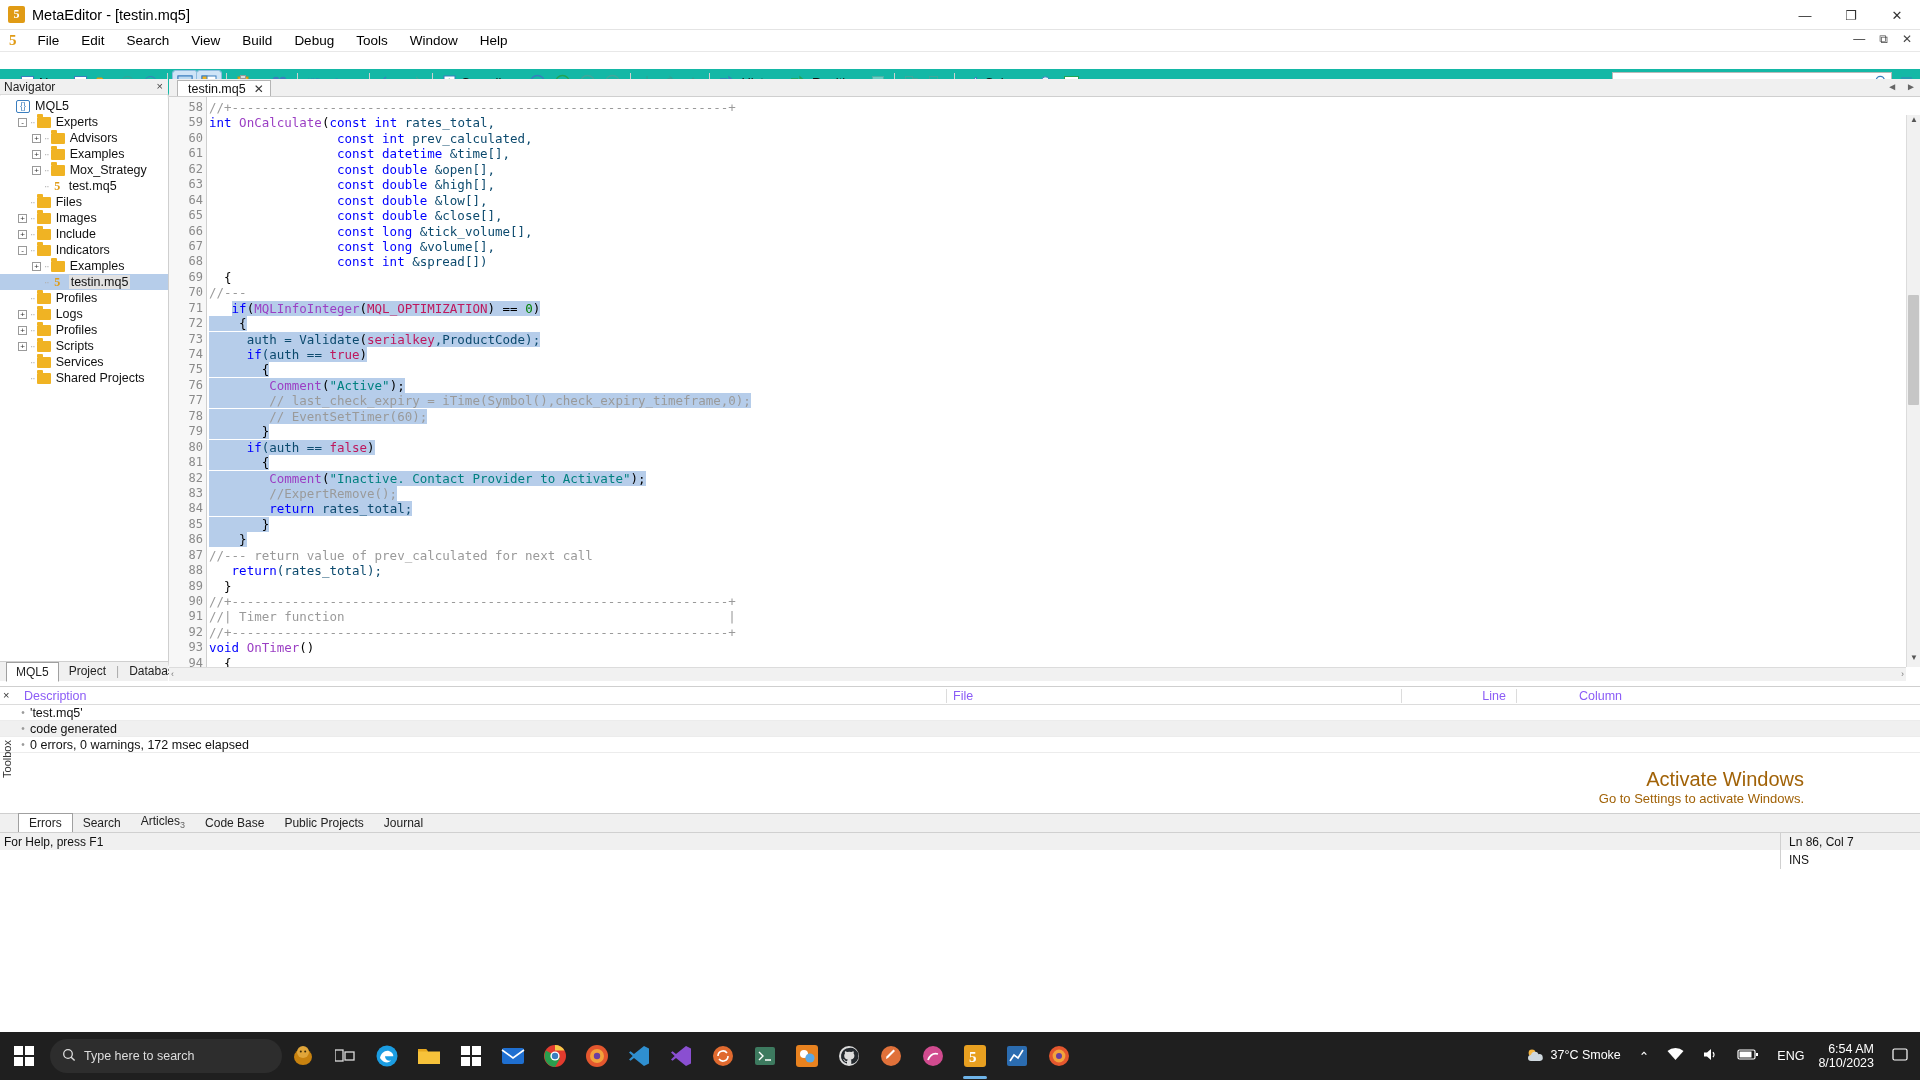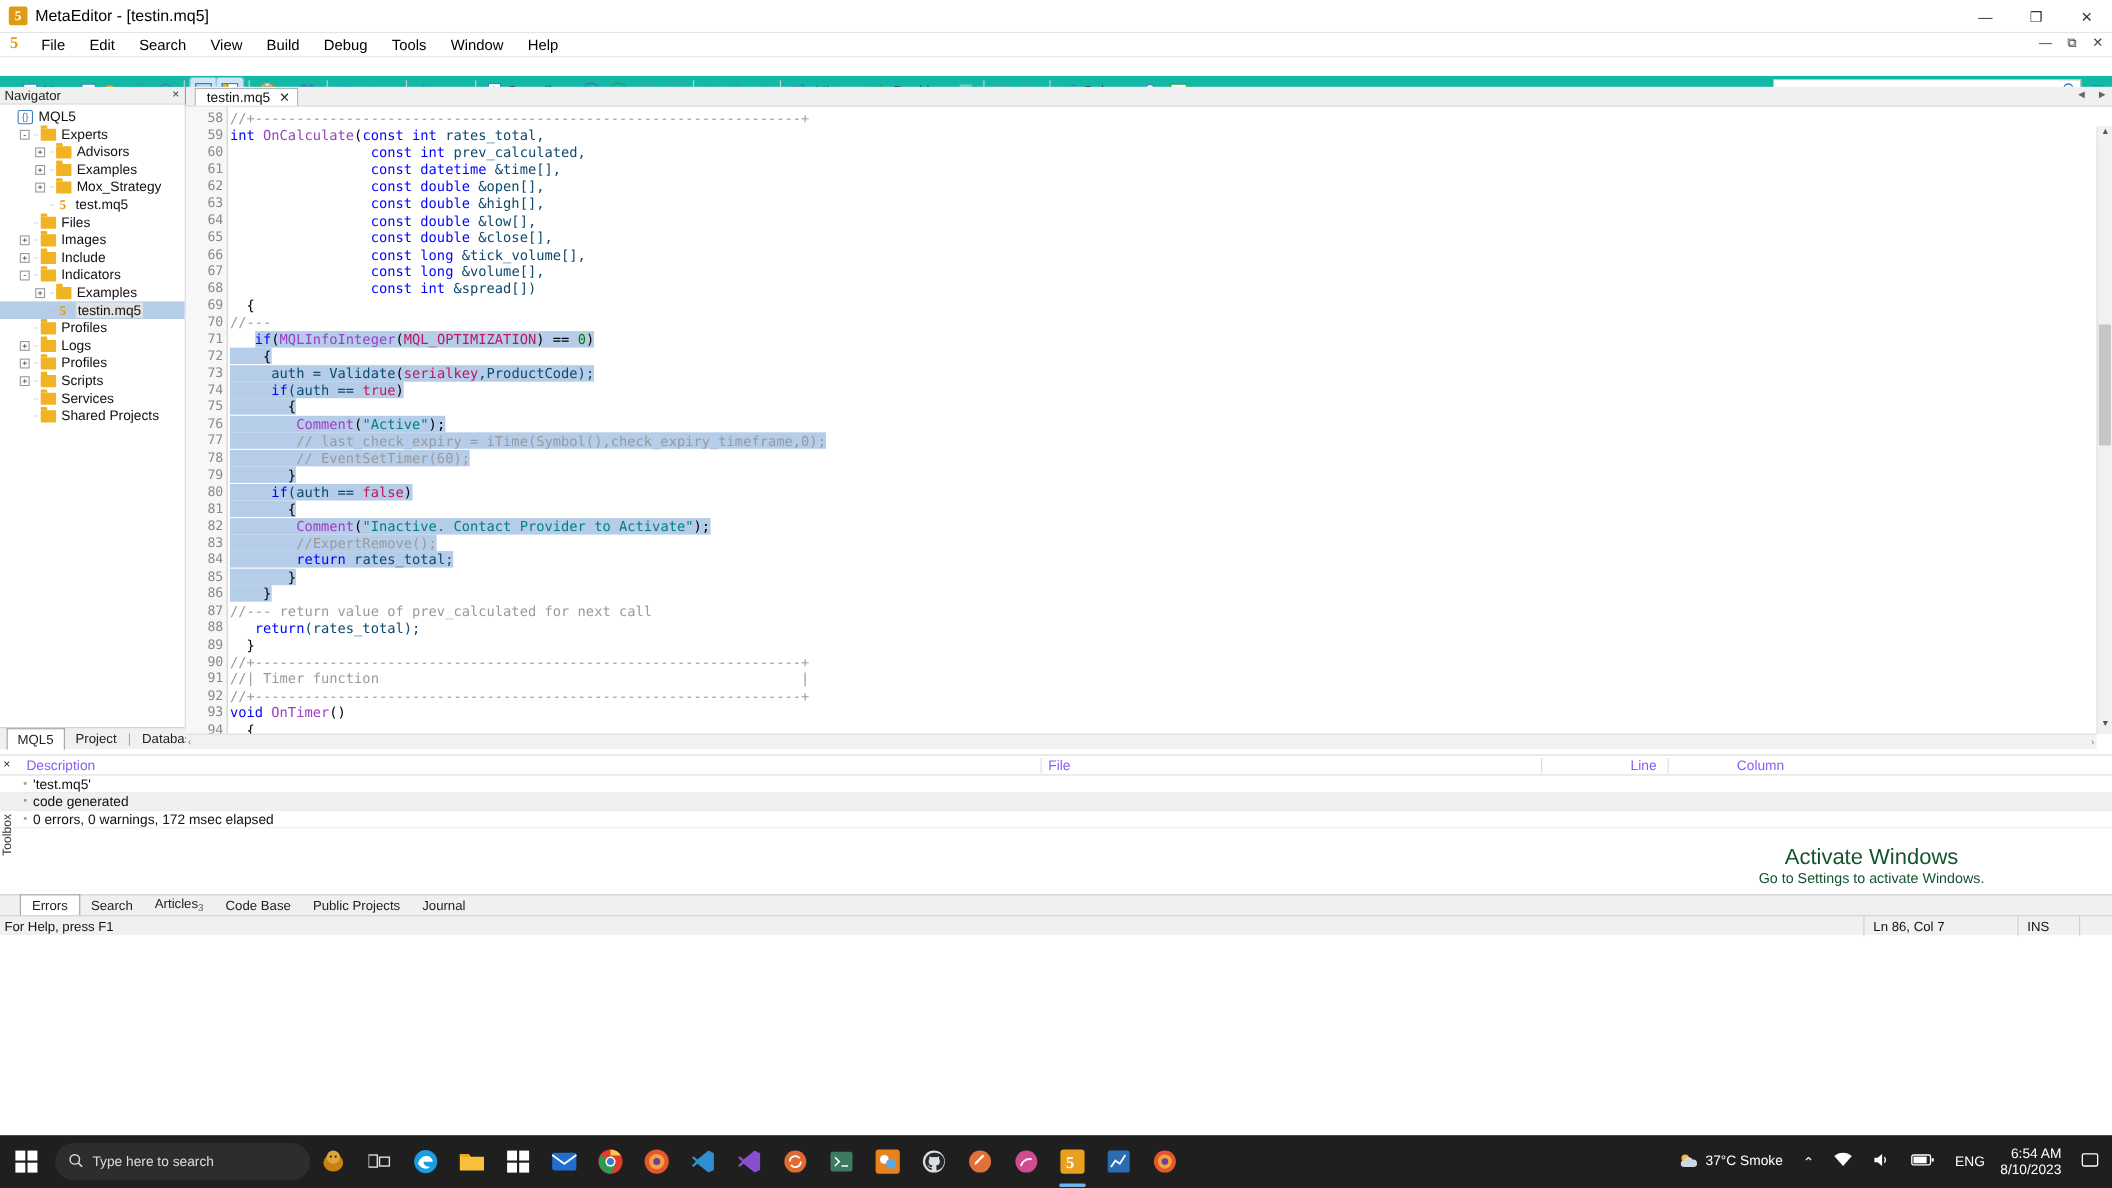--- a/index.html
+++ b/index.html
@@ -202,21 +202,21 @@
   .tbx-head .c-line{ width:115px; text-align:right; padding-right:10px; border-left:1px solid #dcdcdc;}
   .tbx-head .c-col{ width:120px; text-align:right; padding-right:14px; border-left:1px solid #dcdcdc;}
   .tbx-rows{ flex:1; overflow:hidden; }
   .trow{
     height:16px; display:flex; align-items:center; font-size:12.5px;
     color:#111; padding-left:16px; border-bottom:1px solid #ececec;
   }
   .trow.alt{ background:#f0f0f0; }
   .trow .bullet{ width:14px; color:#9a9a9a; font-size:10px; text-align:center;}
   .watermark{
-    position:absolute; right:116px; bottom:26px; text-align:center; color:#14532d;
+    position:absolute; right:116px; bottom:26px; text-align:right; color:#a16207;
   }
   .watermark .w1{ font-size:20px; }
   .watermark .w2{ font-size:13px; }
 
   .tbx-tabs{
     height:19px; background:#f0f0f0; border-top:1px solid #cfcfcf;
     display:flex; align-items:flex-end; padding-left:18px; font-size:12px;
   }
   .tbxtab{ padding:2px 10px; color:#222; }
   .tbxtab.on{ background:#fff; border:1px solid #a0a0a0; border-bottom:1px solid #fff;
@@ -230,21 +230,21 @@
     transform:rotate(-90deg); white-space:nowrap; font-size:11px; color:#333;
   }
 
   
   .statusbar{
     position:absolute; left:0; top:832px; width:1920px; height:18px;
     background:#f0f0f0; border-top:1px solid #d0d0d0;
     display:flex; align-items:center; font-size:12px; color:#111;
   }
   .sb-left{ padding-left:4px; }
-  .sb-right{ position:absolute; right:0; top:0; height:18px; display:flex; }
+  .sb-right{ position:absolute; right:0; top:0; height:18px; display:flex;flex-direction:column; }
   .sb-cell{ padding:0 8px; line-height:18px; border-left:1px solid #d0d0d0; }
 
   
   .taskbar{
     position:absolute; left:0; bottom:0; width:1920px; height:48px;
     background:#1f1f1f; display:flex; align-items:center;
   }
   .start{
     width:48px;height:48px;display:flex;align-items:center;justify-content:center;
   }

